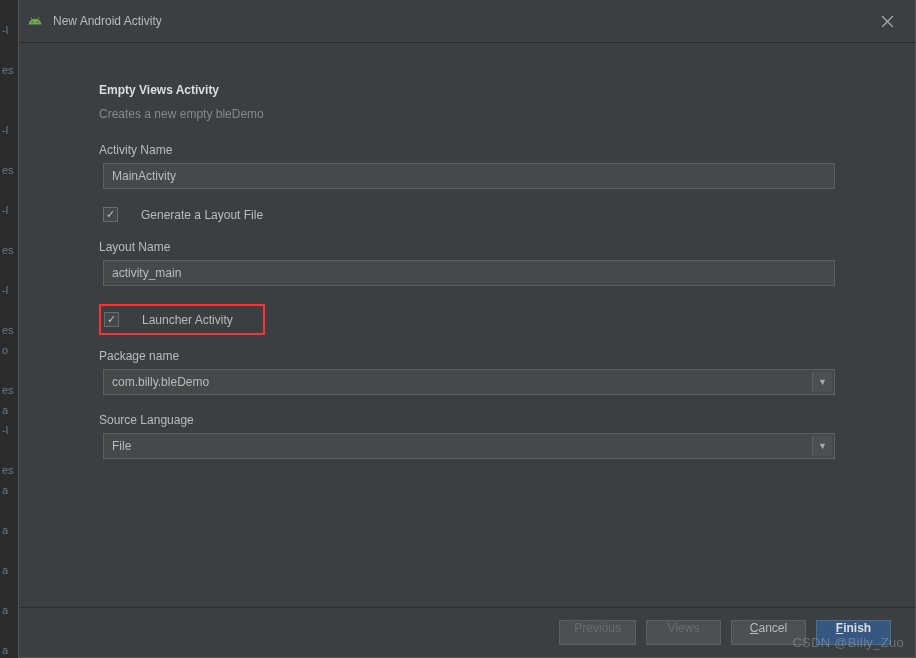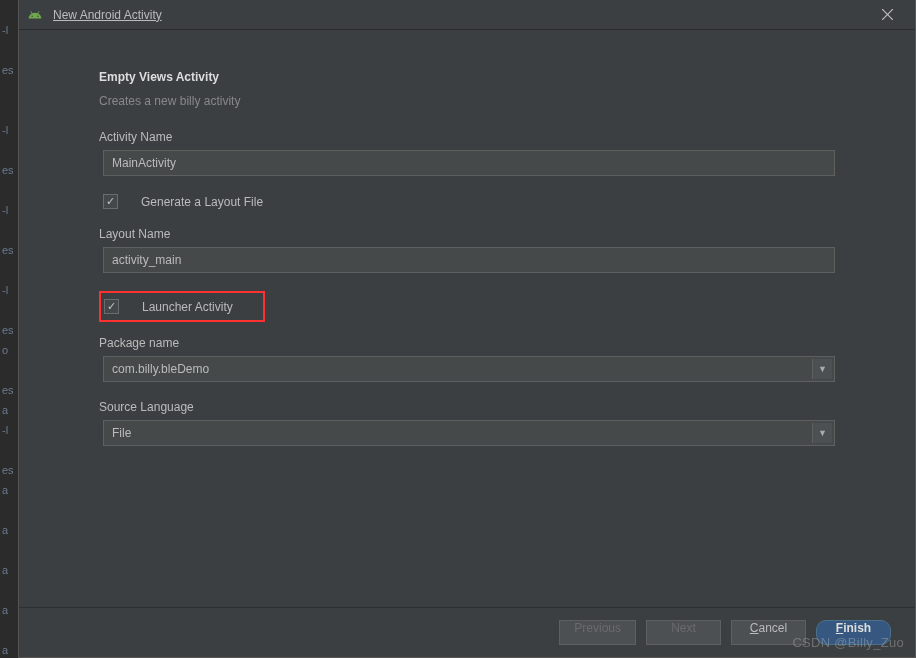--- a/index.html
+++ b/index.html
@@ -39,29 +39,28 @@
       top: 0;
       right: 0;
       bottom: 0;
       background: #3c3f41;
       border: 1px solid #555;
       border-top: none;
       display: flex;
       flex-direction: column;
     }
     .titlebar {
-      height: 30px;
+      height: 43px;
       background: #3c3f41;
       display: flex;
       align-items: center;
       padding: 0 8px;
       color: #bbbbbb;
       font-size: 12px;
       border-bottom: 1px solid #2b2b2b;
-      text-decoration: underline;
     }
     .android-icon {
       width: 16px;
       height: 16px;
       margin-right: 10px;
       display: flex;
       align-items: center;
       justify-content: center;
     }
     .android-icon svg {
@@ -201,21 +200,20 @@
     }
     .btn.disabled {
       color: #6b6b6b;
       cursor: default;
     }
     .btn.primary {
       background: #365880;
       border-color: #4a708b;
       color: #dddddd;
       font-weight: bold;
-      border-radius: 10px;
     }
     .btn .underline {
       text-decoration: underline;
     }
     .watermark {
       position: absolute;
       right: 12px;
       bottom: 8px;
       color: rgba(200,200,200,0.35);
       font-size: 13px;
@@ -275,21 +273,21 @@
     <div class="close-btn">
       <svg width="11" height="11" viewBox="0 0 10 10">
           <line x1="0" y1="0" x2="10" y2="10" stroke="currentColor" stroke-width="1.1"></line>
           <line x1="10" y1="0" x2="0" y2="10" stroke="currentColor" stroke-width="1.1"></line>
         </svg>
     </div>
   </div>
 
   <div class="content">
     <div class="heading">Empty Views Activity</div>
-    <div class="subheading">Creates a new billy activity</div>
+    <div class="subheading">Creates a new empty bleDemo</div>
 
     <div class="form-label">Activity Name</div>
     <input class="text-input" type="text" value="MainActivity" style="">
 
     <div class="checkbox-row">
       <span class="checkbox checked"></span>
       <span>Generate a Layout File</span>
     </div>
 
     <div class="form-label">Layout Name</div>
@@ -313,21 +311,21 @@
       <span>File</span>
       <span class="dropdown-arrow">▼</span>
     </div>
   </div>
 
   <div class="footer">
     <div class="btn disabled">
       <span>Previous</span>
     </div>
     <div class="btn disabled">
-      <span>Next</span>
+      <span>Views</span>
     </div>
     <div class="btn">
       <span><span class="underline">C</span>ancel</span>
     </div>
     <div class="btn primary">
       <span><span class="underline">F</span>inish</span>
     </div>
   </div>
 </div>
 

